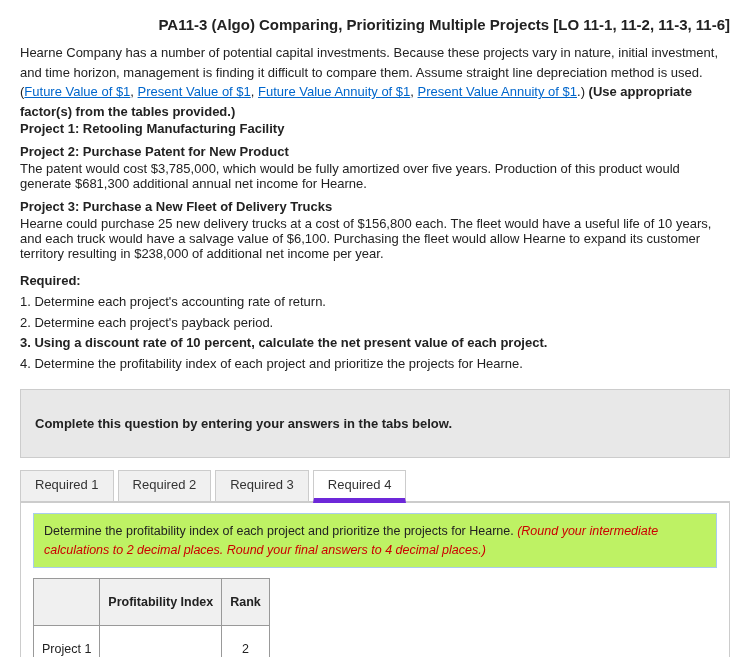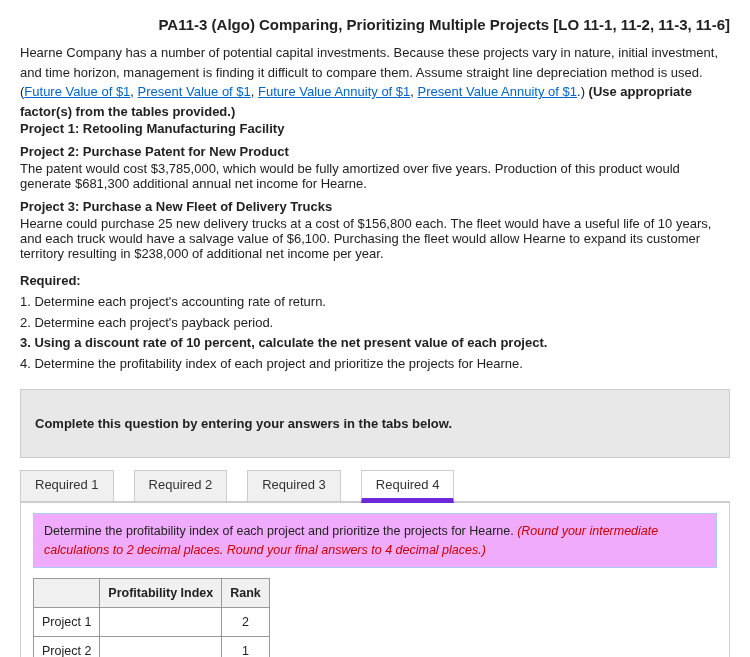--- a/index.html
+++ b/index.html
@@ -37,55 +37,55 @@
     }
     .tabs {
       display: flex;
       border-bottom: 2px solid #ccc;
       margin-bottom: 0;
     }
     .tab {
       padding: 6px 14px;
       border: 1px solid #ccc;
       border-bottom: none;
-      margin-right: 20px;
+      margin-right: 4px;
       cursor: pointer;
       background: #f0f0f0;
       font-size: 13px;
       color: #333;
     }
     .tab.active {
       background: #fff;
       border-bottom: 5px solid #6d28d9;
       margin-bottom: -2px;
       z-index: 1;
       position: relative;
     }
     .tab-content {
       border: 1px solid #ccc;
       border-top: none;
       padding: 10px 12px;
     }
     .instruction-box {
-      background: #f0abfc;
+      background: #bef264;
       border: 1px solid #aaccee;
       padding: 8px 10px;
       margin-bottom: 10px;
       font-size: 12.5px;
       line-height: 1.5;
     }
     .instruction-box .highlight { color: #cc0000; font-style: italic; }
     .data-table {
       border-collapse: collapse;
       font-size: 12.5px;
       margin-bottom: 14px;
     }
     .data-table th, .data-table td {
       border: 1px solid #999;
-      padding: 7px 8px;
+      padding: 16px 8px;
       text-align: left;
     }
     .data-table th {
       background: #f0f0f0;
       text-align: center;
       font-weight: bold;
     }
     .data-table td.input-cell {
       padding: 0;
     }

